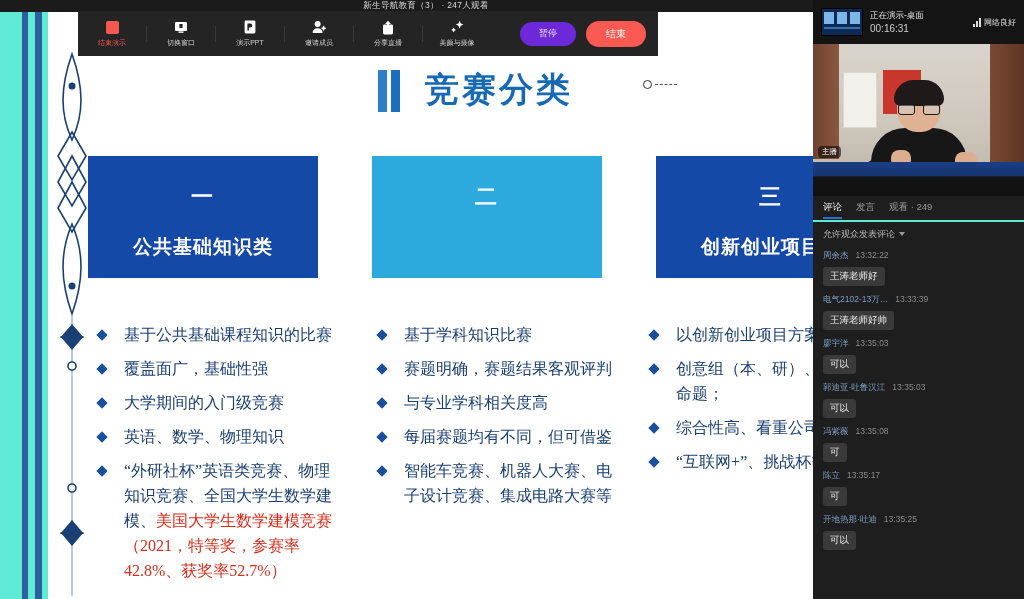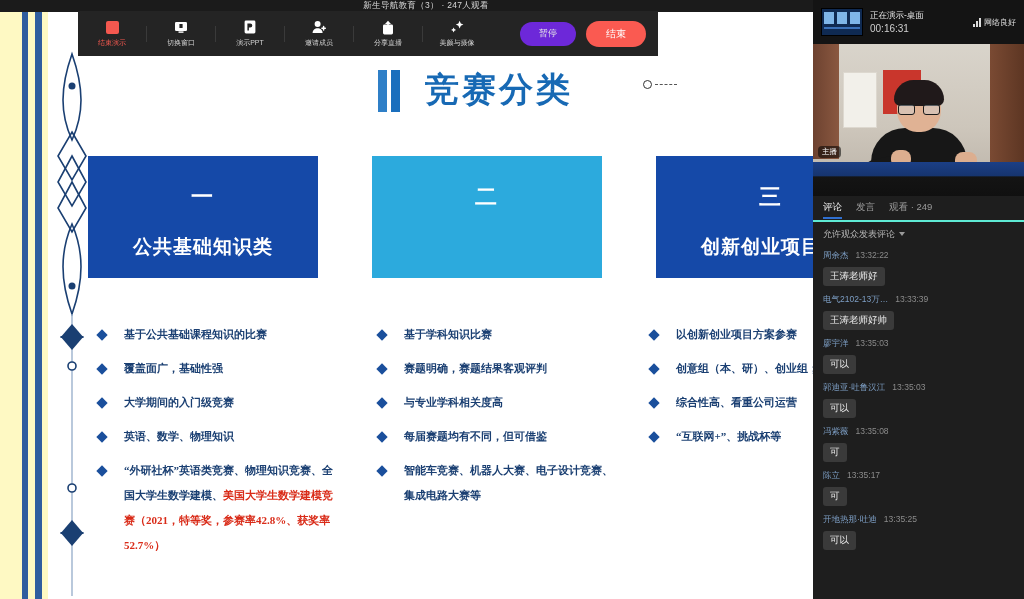--- a/index.html
+++ b/index.html
@@ -8,21 +8,21 @@
 
   #app { position:relative; width:1024px; height:599px; }
 
   
   .topbar { position:absolute; left:0; top:0; width:852px; height:12px;
             background:#1b1b1b; color:#d8d8d8; font-size:8.5px;
             display:flex; align-items:center; justify-content:center; letter-spacing:.3px; }
 
   
   .screen { position:absolute; left:0; top:12px; width:813px; height:587px;
-            background:#fef9c3; overflow:hidden; }
+            background:#5eead4; overflow:hidden; }
 
   
   .bar-outer { position:absolute; left:22px; top:0; width:6px; height:587px; background:#2f5d9e; }
   .bar-inner { position:absolute; left:35px; top:0; width:7px; height:587px; background:#2f5d9e; }
   .page-white { position:absolute; left:48px; top:0; width:765px; height:587px; background:#fff; }
 
   
   .ornament { position:absolute; left:54px; top:24px; width:36px; height:560px; }
 
   
@@ -45,21 +45,21 @@
   .cat1 { left:88px; width:230px; background:#1549a8; }
   .cat2 { left:372px; width:230px; background:#2caadd; }
   .cat3 { left:656px; width:230px; background:#1549a8; }
 
   
   .col { position:absolute; top:310px; }
   .col1 { left:88px; width:250px; }
   .col2 { left:368px; width:250px; }
   .col3 { left:640px; width:250px; }
   .bullet { position:relative; padding-left:36px; margin-bottom:9px;
-            font-size:11px; line-height:25px; color:#1a3f72; font-weight:bold;
+            font-size:16px; line-height:25px; color:#1a3f72; font-weight:normal;
             font-family:"Liberation Serif","DejaVu Serif",serif; }
   .bullet::before { content:""; position:absolute; left:10px; top:9px; width:8px; height:8px;
                     background:#1a4f9c; transform:rotate(45deg); }
   .bullet .red { color:#d92b18; }
 
   
   .toolbar { position:absolute; left:78px; top:11px; width:580px; height:45px;
              background:#242424; display:flex; align-items:center; }
   .tool { width:68px; height:45px; display:flex; flex-direction:column;
           align-items:center; justify-content:center; gap:3px; cursor:pointer; }

